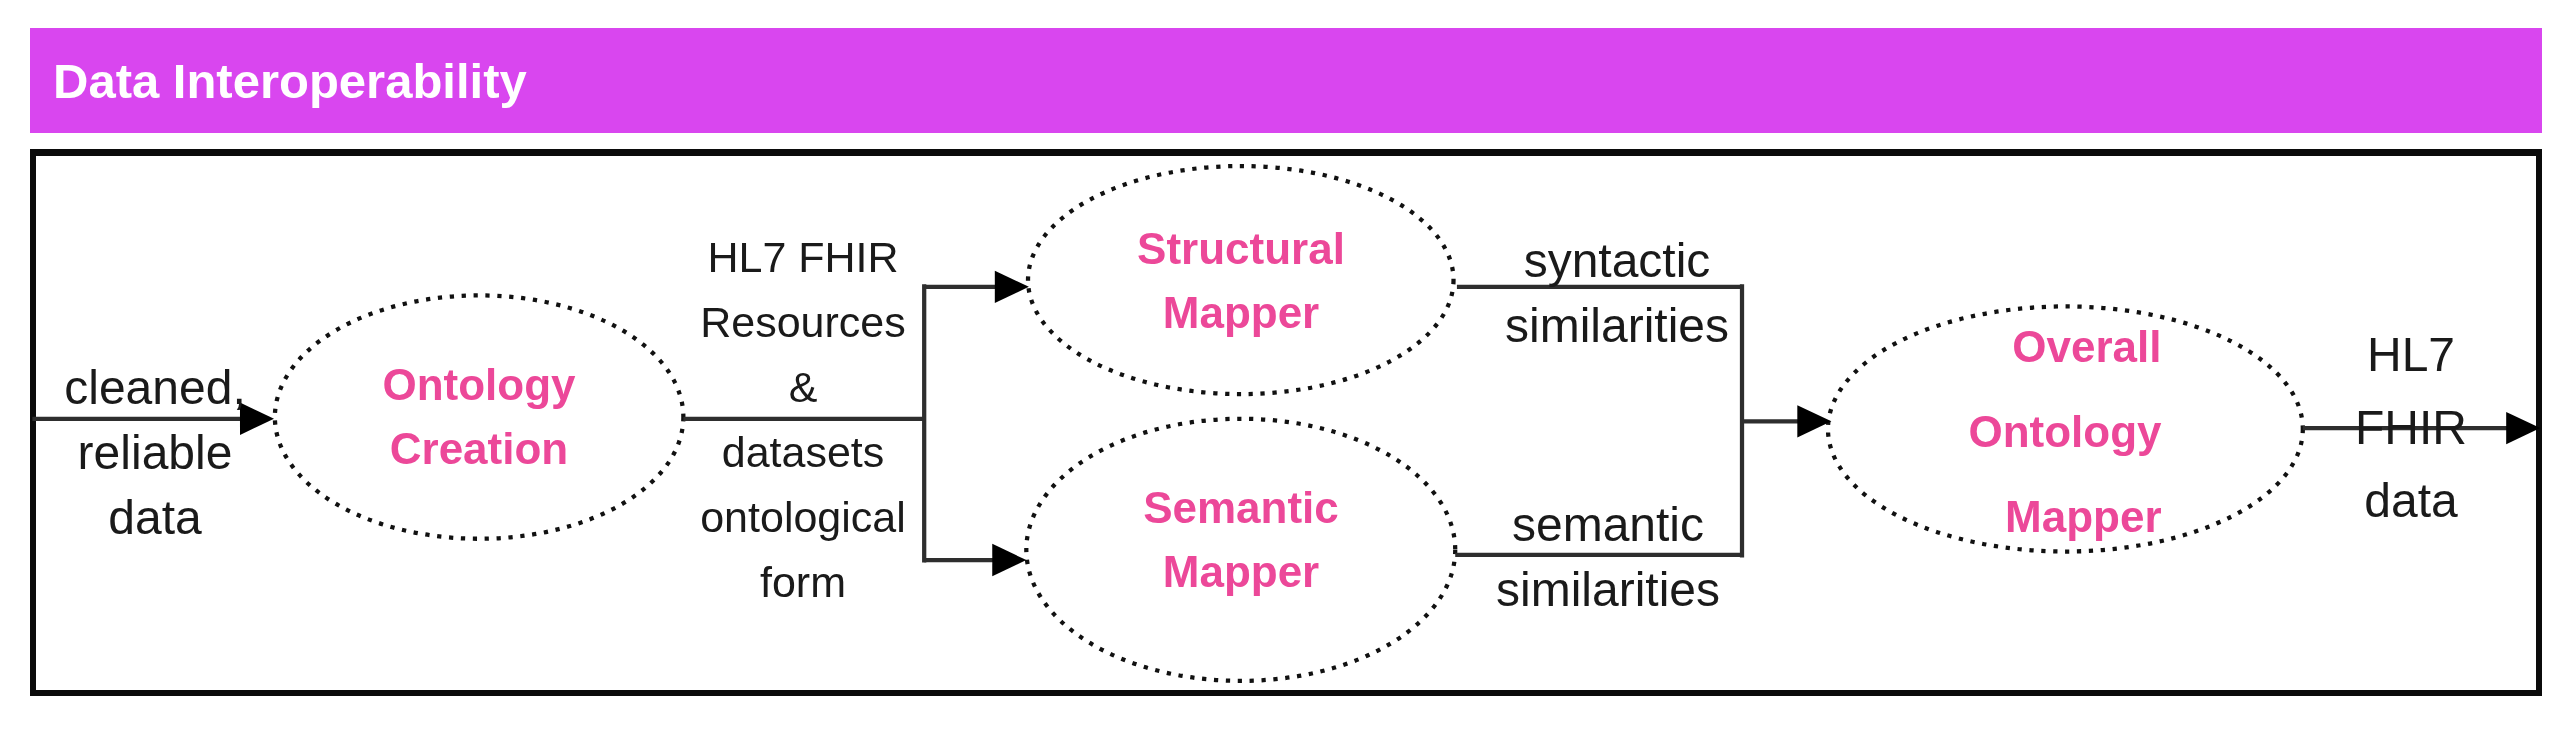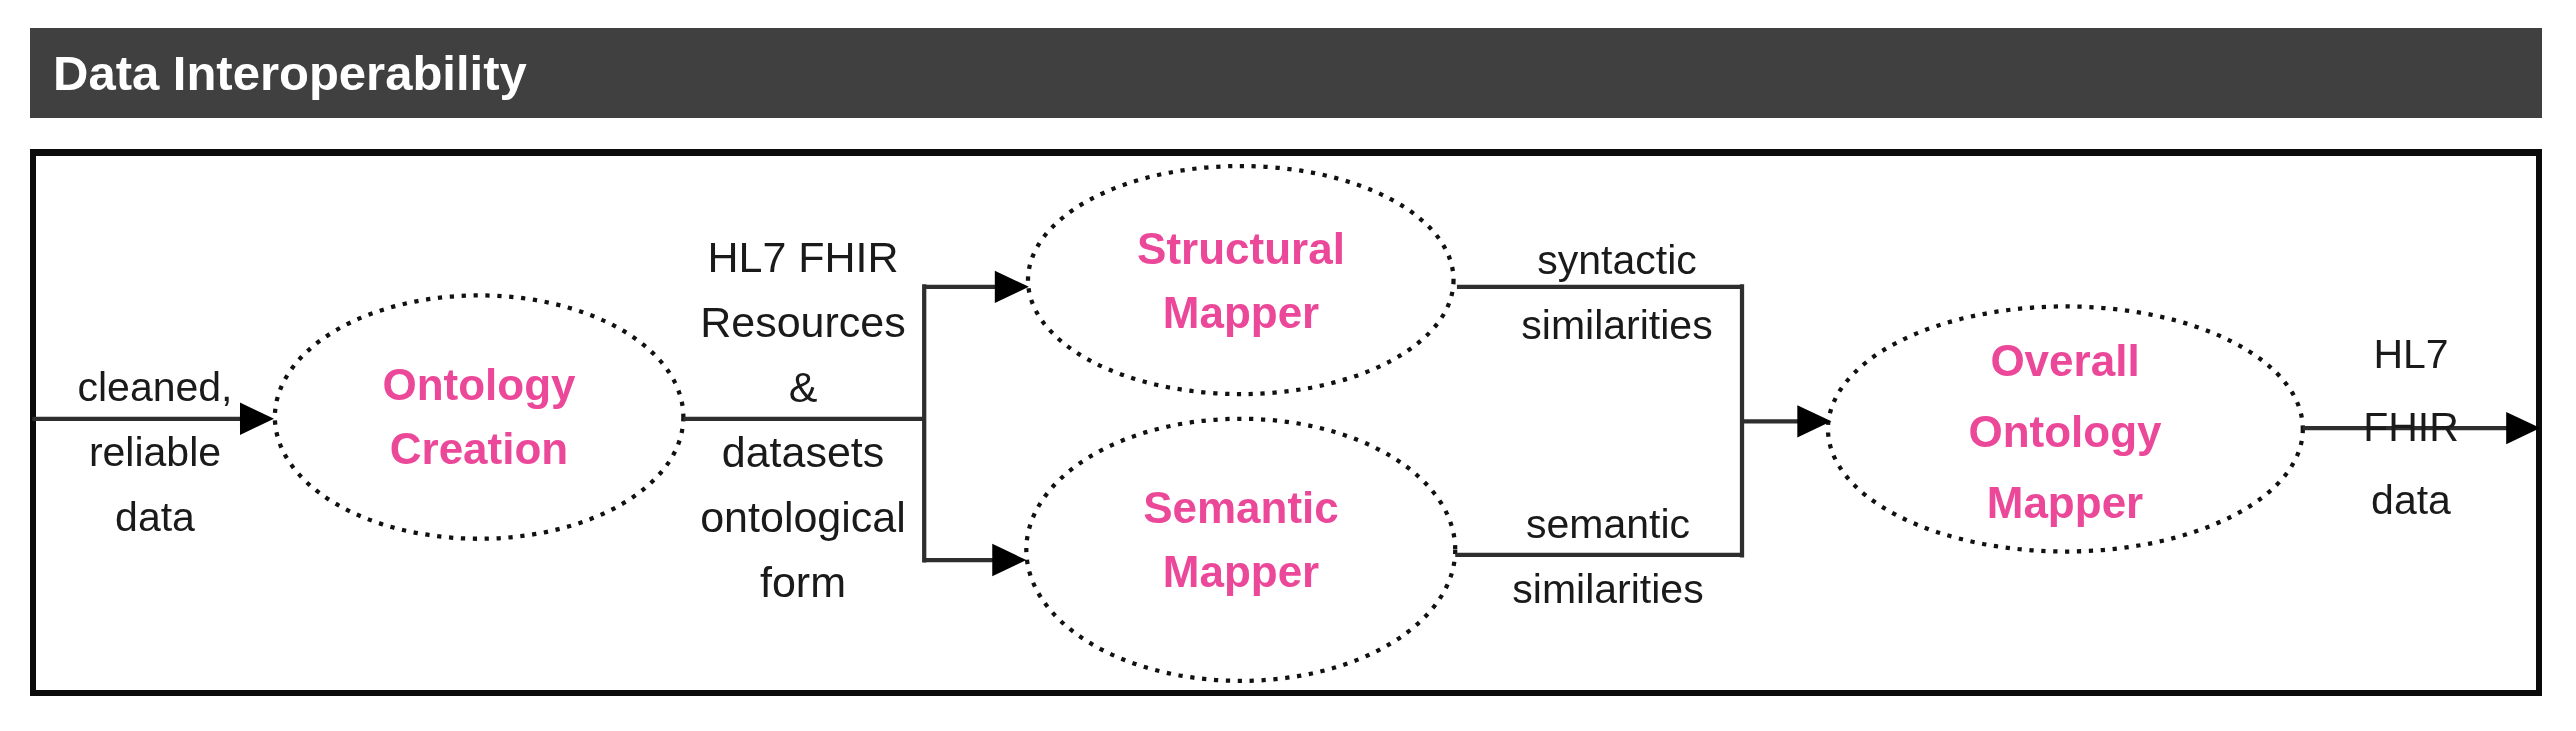--- a/index.html
+++ b/index.html
@@ -8,22 +8,22 @@
     width: 2576px;
     height: 732px;
     background: #ffffff;
     font-family: "Liberation Sans", sans-serif;
     color: #1a1a1a;
     overflow: hidden;
   }
   #header-bar {
     position: absolute;
     left: 30px; top: 28px;
-    width: 2512px; height: 90px;
-    background: #404040;
+    width: 2512px; height: 105px;
+    background: #d946ef;
     box-sizing: border-box;
     display: flex;
     align-items: center;
   }
   #header-title {
     color: #ffffff;
     font-weight: bold;
     font-size: 49px;
     padding-left: 23px;
     letter-spacing: 0px;
@@ -42,32 +42,32 @@
     position: absolute;
     left: 0; top: 0;
     width: 2576px; height: 732px;
     pointer-events: none;
   }
   .lbl {
     position: absolute;
     transform: translate(-50%, -50%);
     text-align: center;
     white-space: pre-line;
-    font-size: 41px;
+    font-size: 48px;
     line-height: 65px;
     color: #1a1a1a;
   }
   .node-lbl {
     font-weight: bold;
     font-size: 44px;
     line-height: 64px;
     color: #ec4899;
   }
   .lbl-final { line-height: 73px; }
-  .lbl-overall { line-height: 71px; }
+  .lbl-overall { line-height: 85px; text-align: right; }
 </style>
 </head>
 <body>
 
 <div id="stage">
 
   <div id="header-bar">
     <div id="header-title">Data Interoperability</div>
   </div>
 

